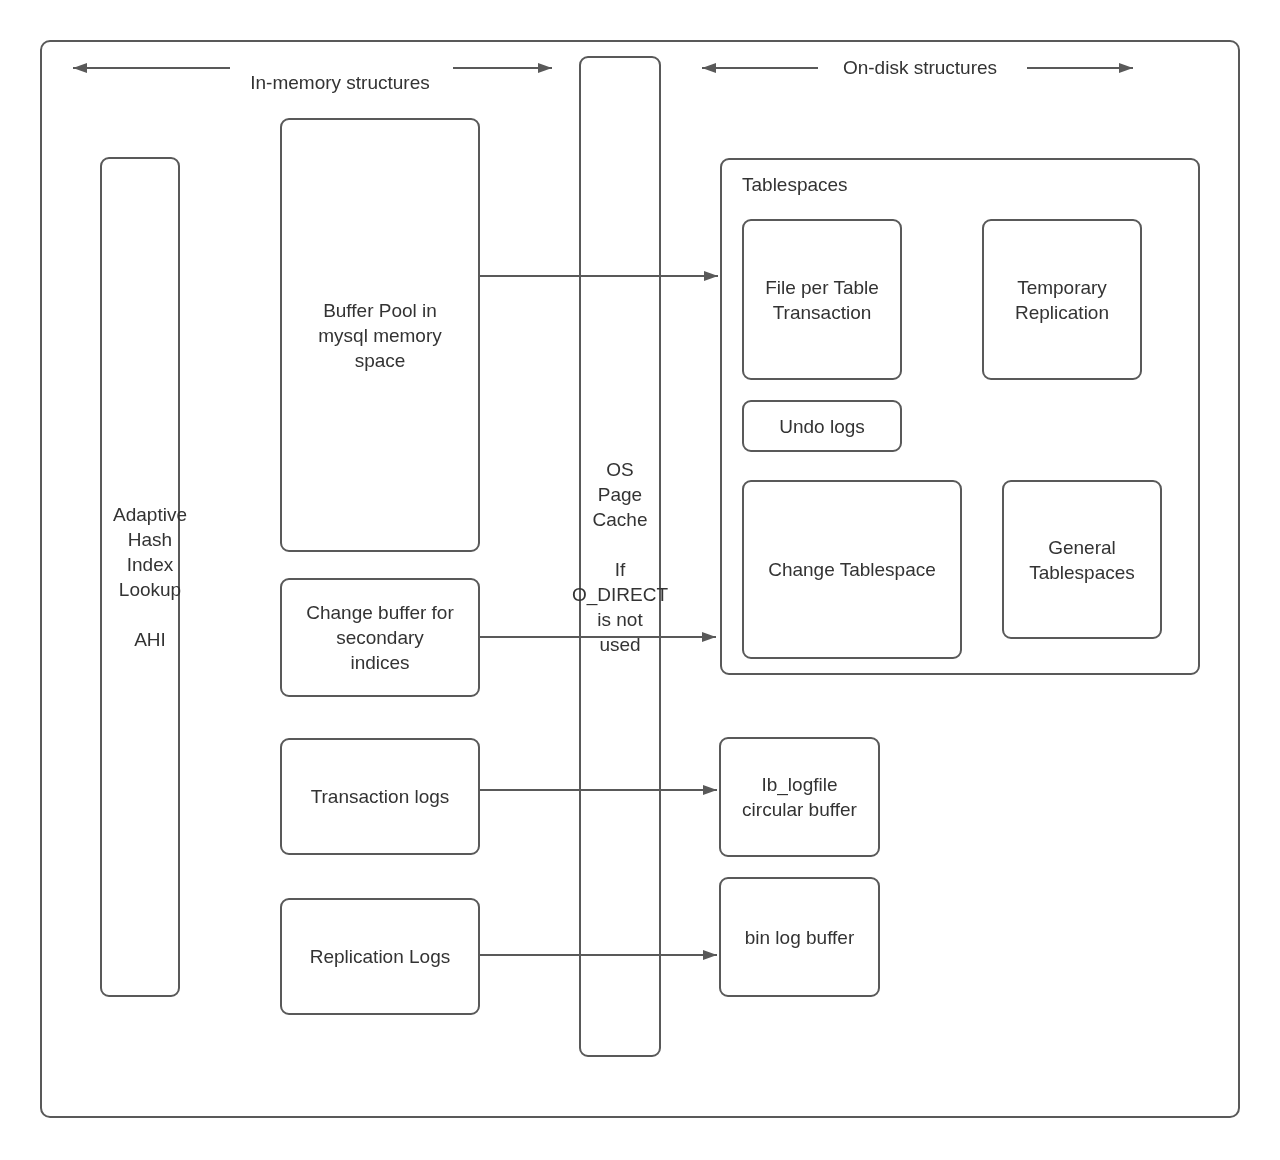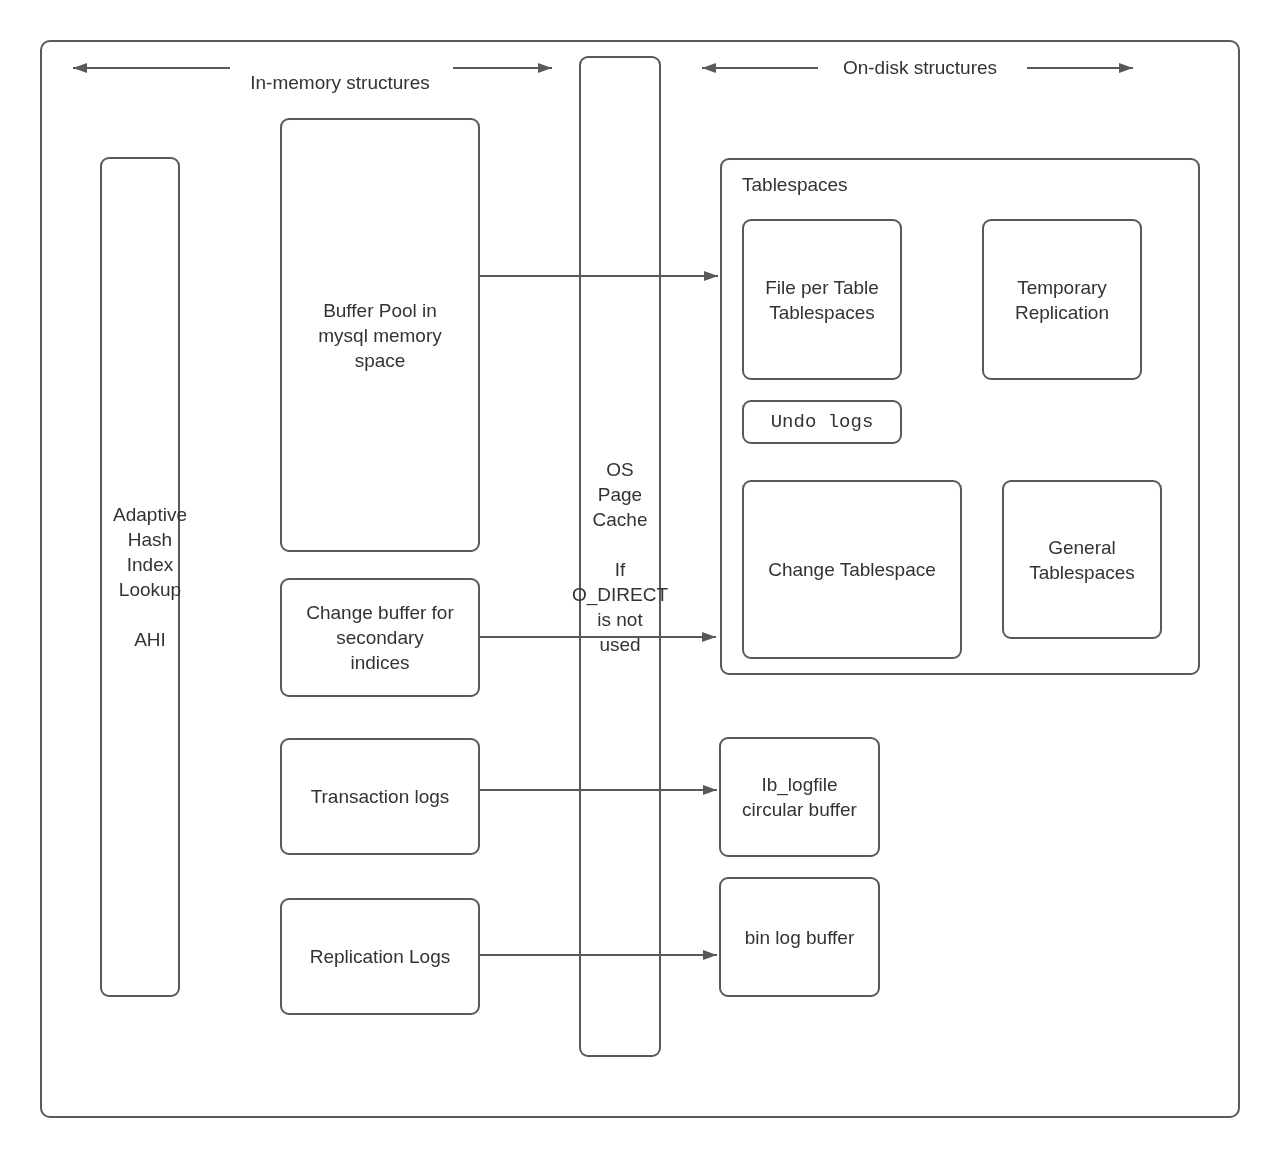--- a/index.html
+++ b/index.html
@@ -50,21 +50,21 @@
   .transaction-logs{left:280px;top:738px;width:200px;height:117px;}
   .replication-logs{left:280px;top:898px;width:200px;height:117px;}
 
   
   .os-cache{left:579px;top:56px;width:82px;height:1001px;}
 
   
   .ts-group{left:720px;top:158px;width:480px;height:517px;padding-left:18px;}
   .file-per-table{left:20px;top:59px;width:160px;height:161px;}
   .temporary{left:260px;top:59px;width:160px;height:161px;}
-  .undo-logs{left:20px;top:240px;width:160px;height:44px;font-family:Liberation Mono, monospace;}
+  .undo-logs{left:20px;top:240px;width:160px;height:52px;}
   .system-ts{left:20px;top:320px;width:220px;height:179px;}
   .general-ts{left:280px;top:320px;width:160px;height:159px;}
   .ib-logfile{left:719px;top:737px;width:161px;height:120px;}
   .bin-log{left:719px;top:877px;width:161px;height:120px;}
 
   .in-memory-label{left:240px;top:56px;width:200px;margin-top:15px;}
   .on-disk-label{left:820px;top:56px;width:200px;}
 
   .connectors{
     position:absolute;
@@ -108,21 +108,21 @@
 
 If
 O_DIRECT
 is not
 used</div>
 
   <div class="frame ts-group">
     <div class="group-label">Tablespaces</div>
 
     <div class="box label-box file-per-table">File per Table
-Tablespaces</div>
+Transaction</div>
 
     <div class="box label-box temporary">Temporary
 Replication</div>
 
     <div class="box label-box undo-logs">Undo logs</div>
 
     <div class="box label-box system-ts">Change Tablespace</div>
 
     <div class="box label-box general-ts">General
 Tablespaces</div>

